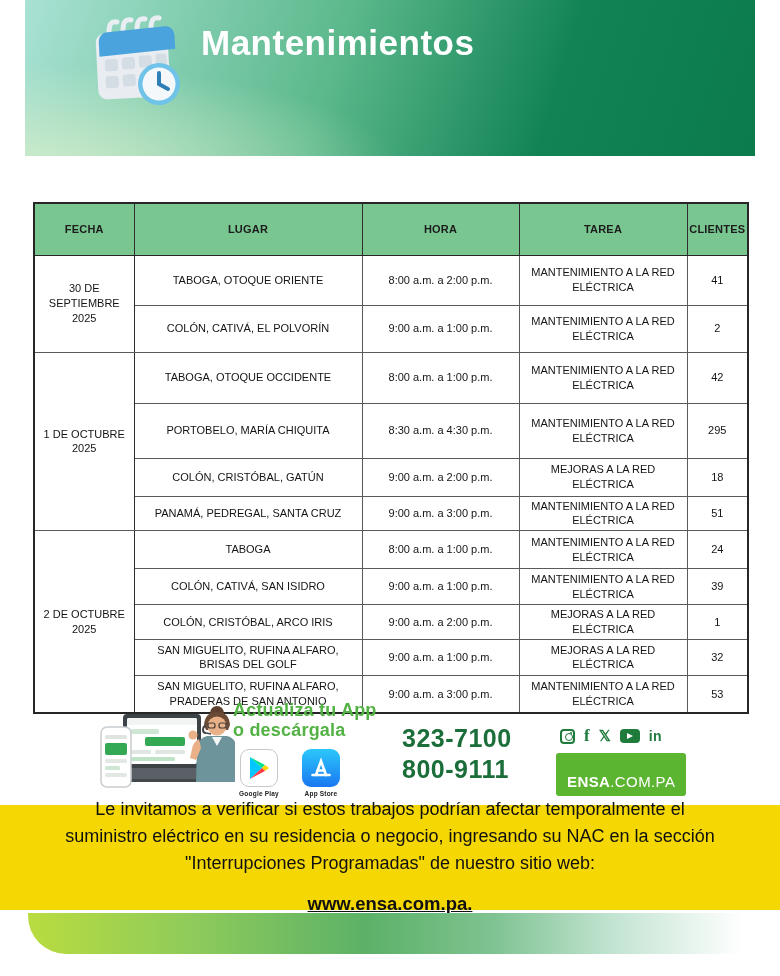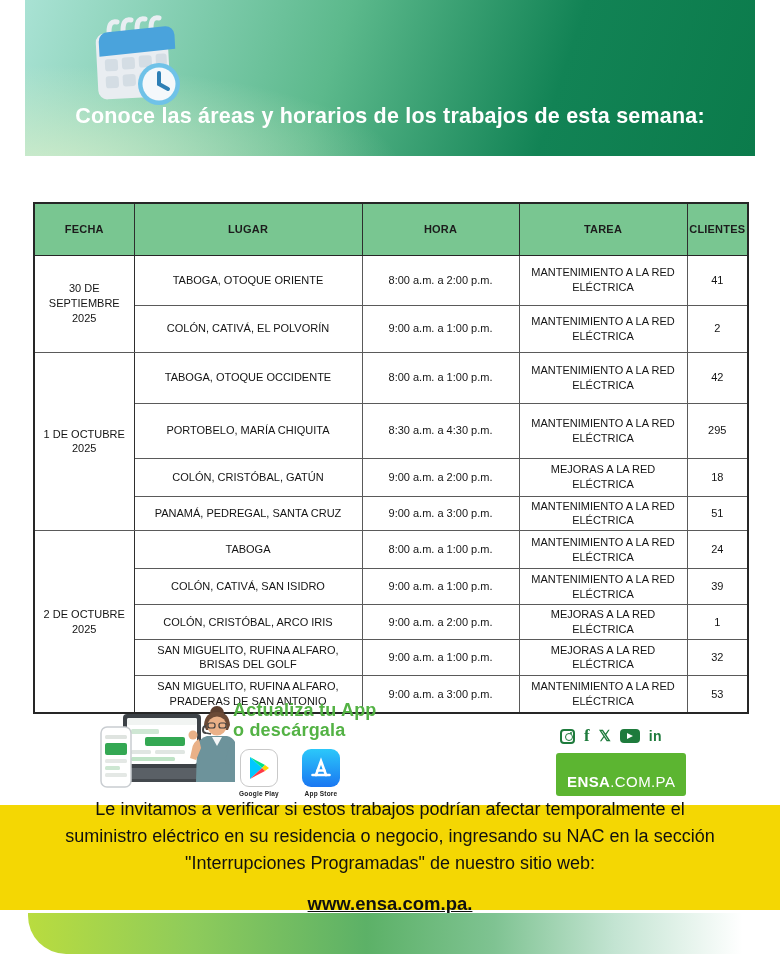--- a/index.html
+++ b/index.html
@@ -117,22 +117,22 @@
         <rect x="22" y="65" width="13" height="12" rx="3"></rect>
           <rect x="39" y="64" width="13" height="12" rx="3"></rect>
         <rect x="56" y="63" width="13" height="12" rx="3"></rect>
       </g>
 
       <circle cx="76" cy="74" r="21" fill="#6fc2e8"></circle>
       <circle cx="76" cy="74" r="16.5" fill="#f4f8fb"></circle>
       <path d="M76 63 L76 74 L85 79" stroke="#2e7fb5" stroke-width="4" fill="none" stroke-linecap="round"></path>
     </svg>
     <div class="hero-title">
+      <div>Mantenimientos</div>
     </div>
-    <div class="hero-subtitle">Conoce las áreas y horarios de los trabajos de esta semana:</div>
   </div>
 
   <div class="table-wrap">
     <table class="schedule">
       <colgroup>
         <col class="c-fecha">
           <col class="c-lugar">
           <col class="c-hora">
           <col class="c-tarea">
           <col class="c-clientes">
@@ -279,20 +279,24 @@
               <path d="M9.6 15.5 L16.4 15.5"></path>
               <path d="M4.5 20 L21.5 20"></path>
             </g>
           </svg>
         </div>
         <span class="label">App Store</span>
       </div>
     </div>
   </div>
 
+  <div class="phones">
+    <div>323-7100</div>
+    <div>800-9111</div>
+  </div>
 
   <div class="social-block">
     <div class="social-row">
       <span class="social-ic">
           <span class="ig-glyph"></span>
         </span>
       <span class="social-ic fb-glyph">f</span>
       <span class="social-ic x-glyph">𝕏</span>
       <span class="social-ic">
           <span class="yt-glyph"></span>

